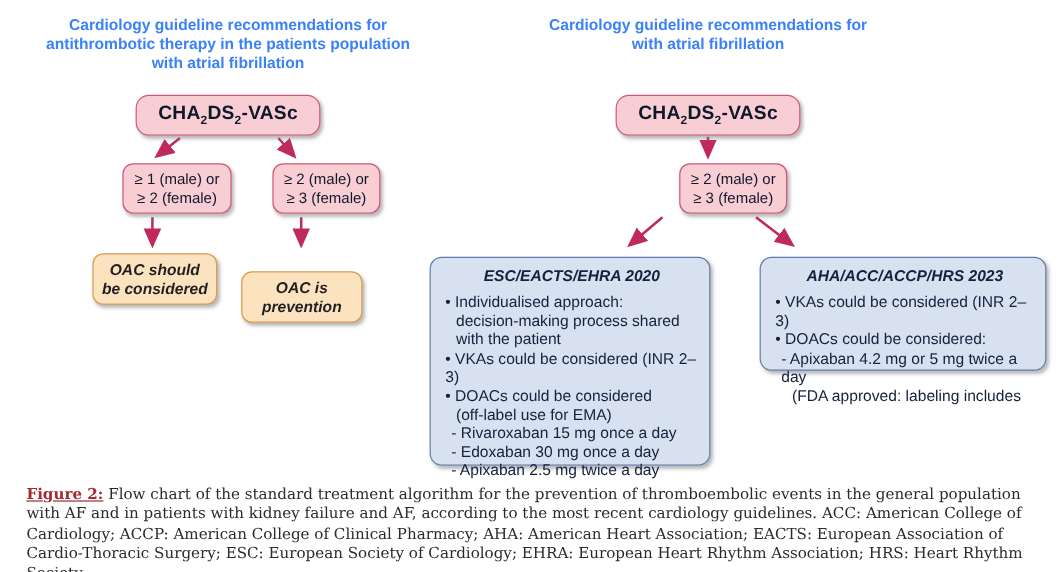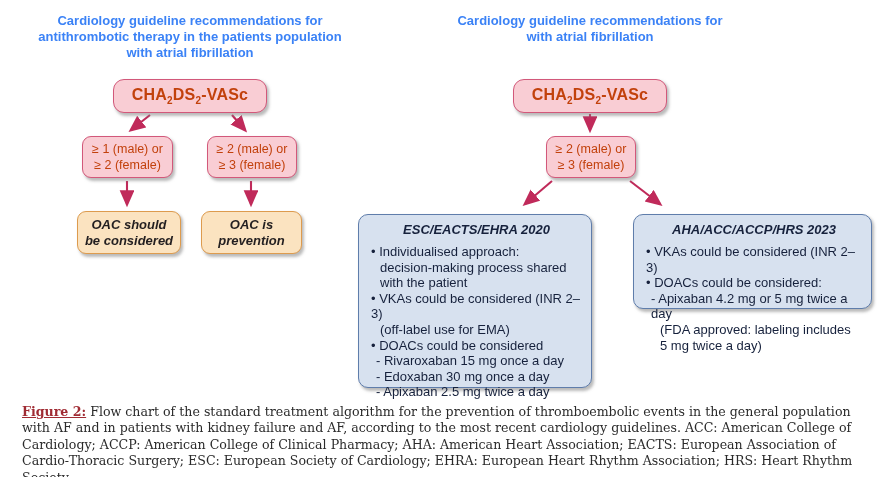--- a/index.html
+++ b/index.html
@@ -15,25 +15,25 @@
     font-size: 13px; font-weight: bold; color: #3b82f6; line-height: 16px;
   }
 
   .box {
     position: absolute; display: flex; flex-direction: column;
     align-items: center; justify-content: center; text-align: center;
     box-shadow: 2px 2.5px 3px rgba(130,130,130,0.55);
   }
   .pink {
     background: #f9cdd4; border: 1.6px solid #d2587a; border-radius: 9px;
-    color: #c2410c;
+    color: #0f172a;
   }
   .score { font-size: 16px; font-weight: bold; border-radius: 11px; letter-spacing: .2px; }
   .score .sub { font-size: 10px; vertical-align: -4px; font-weight: bold; }
-  .branch { font-size: 12.5px; line-height: 16px; }
+  .branch { font-size: 12.5px; line-height: 16px; margin-left: 20px; }
   .orange {
     background: #fbe3c0; border: 1.6px solid #dd9b4e; border-radius: 9px;
     font-size: 13px; font-weight: bold; color: #231f20; line-height: 16px; font-style: italic;
   }
   .blue {
     background: #d7e1ef; border: 1.6px solid #5f7dab; border-radius: 10px;
     align-items: stretch; justify-content: flex-start; text-align: left;
     color: #16213c; padding: 7px 8px 6px 11px;
   }
   .blue .bx-title {
@@ -90,21 +90,21 @@
   </div>
   <div class="box pink branch" style="left:207px; top:136px; width:90px; height:42px;">
     <div>≥ 2 (male) or</div>
     <div>≥ 3 (female)</div>
   </div>
 
   <div class="box orange" style="left:77px; top:211px; width:104px; height:43px;">
     <div>OAC should</div>
     <div>be considered</div>
   </div>
-  <div class="box orange" style="left:201px; top:211px; width:101px; height:43px;">
+  <div class="box orange" style="left:201px; top:226px; width:101px; height:43px;">
     <div>OAC is</div>
     <div>prevention</div>
   </div>
 
   <div class="chart-title" style="left:425px; top:13px; width:330px;">
     <div>Cardiology guideline recommendations for</div>
     <div>with atrial fibrillation</div>
   </div>
 
   <div class="box pink score" style="left:513px; top:79px; width:154px; height:34px;">
@@ -116,36 +116,35 @@
     <div>≥ 3 (female)</div>
   </div>
 
   <div class="box blue" style="left:358px; top:214px; width:234px; height:174px;">
     <div class="bx-title">ESC/EACTS/EHRA 2020</div>
     <div>
         <div class="ln b">• Individualised approach:</div>
         <div class="ln c">decision-making process shared</div>
         <div class="ln c">with the patient</div>
         <div class="ln b">• VKAs could be considered (INR 2–3)</div>
+        <div class="ln b">• DOACs could be considered</div>
         <div class="ln c">(off-label use for EMA)</div>
-        <div class="ln b">• DOACs could be considered</div>
         <div class="ln d">- Rivaroxaban 15 mg once a day</div>
         <div class="ln d">- Edoxaban 30 mg once a day</div>
         <div class="ln d">- Apixaban 2.5 mg twice a day</div>
       </div>
   </div>
 
   <div class="box blue" style="left:633px; top:214px; width:239px; height:95px;">
     <div class="bx-title">AHA/ACC/ACCP/HRS 2023</div>
     <div>
         <div class="ln b">• VKAs could be considered (INR 2–3)</div>
         <div class="ln b">• DOACs could be considered:</div>
         <div class="ln d">- Apixaban 4.2 mg or 5 mg twice a day</div>
         <div class="ln dc">(FDA approved: labeling includes</div>
-        <div class="ln dc">5 mg twice a day)</div>
       </div>
   </div>
 
   <div class="caption">
     <span class="fig-label">Figure 2:</span><span> Flow chart of the standard treatment algorithm for the prevention of thromboembolic events in the general population with AF and in patients with kidney failure and AF, according to the most recent cardiology guidelines. ACC: American College of Cardiology; ACCP: American College of Clinical Pharmacy; AHA: American Heart Association; EACTS: European Association of Cardio-Thoracic Surgery; ESC: European Society of Cardiology; EHRA: European Heart Rhythm Association; HRS: Heart Rhythm Society.</span>
   </div>
 
 </div>
 
 </body></html>

